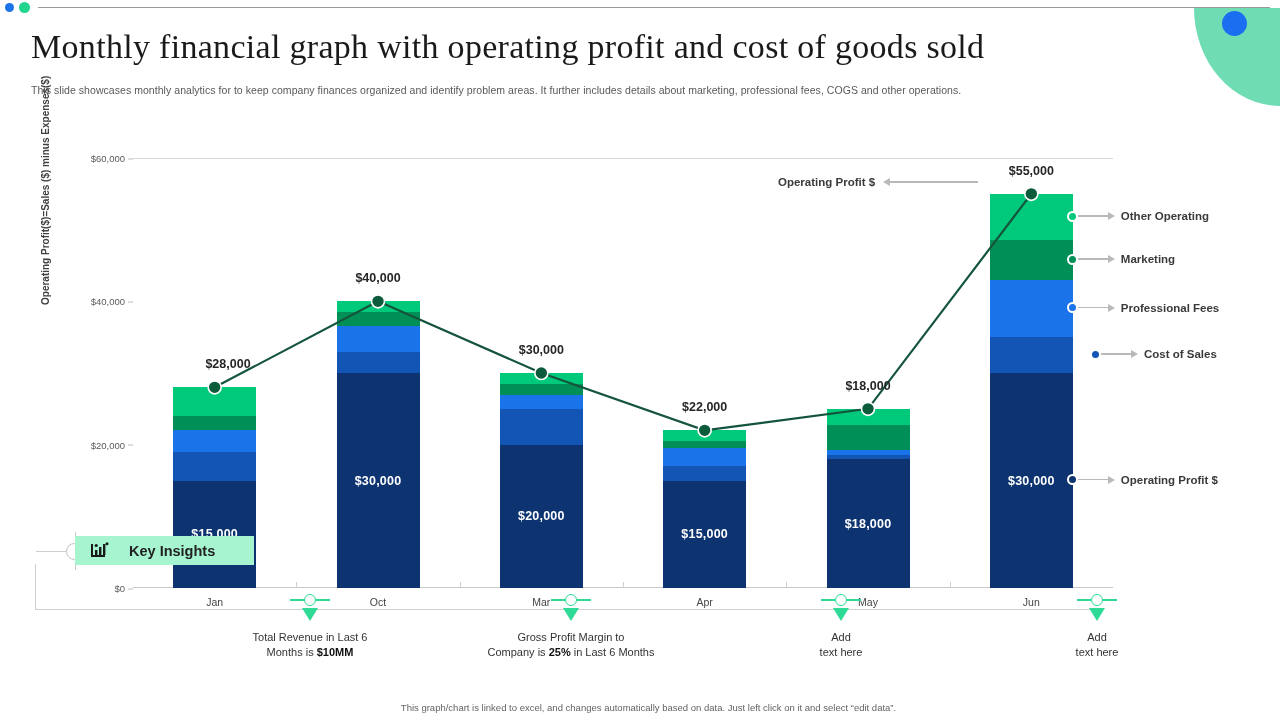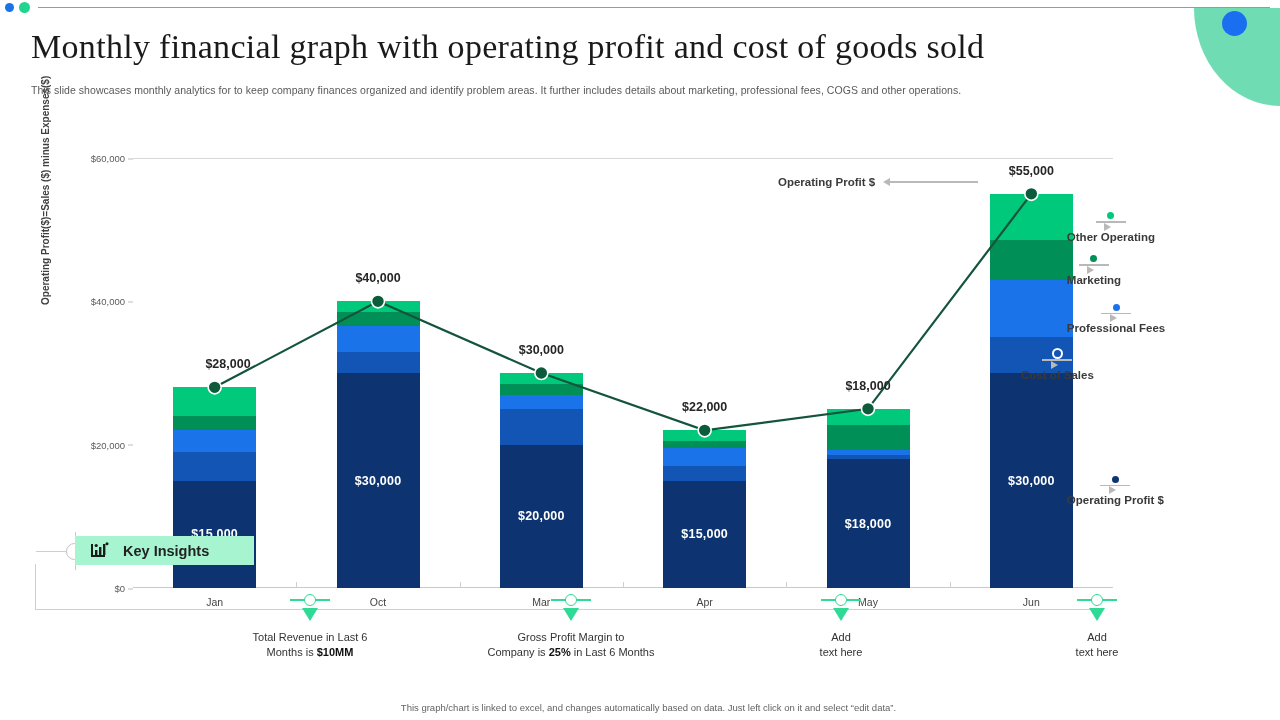--- a/index.html
+++ b/index.html
@@ -92,21 +92,21 @@
   }
   .xlab{
     position:absolute; top:100%; margin-top:8px; left:50%;
     transform:translateX(-50%);
     font-size:10.5px; color:#444; white-space:nowrap;
   }
 
   svg.overlay{ position:absolute; inset:0; width:100%; height:100%; overflow:visible; }
 
   
-  .legend-item{ position:absolute; display:flex; align-items:center;flex-direction:column; }
+  .legend-item{ position:absolute; display:flex; align-items:center; }
   .lg-dot{
     width:11px; height:11px; border-radius:50%; border:2px solid #ffffff;
     flex:0 0 auto;
   }
   .lg-line{ width:30px; height:1.5px; background:#b9b9b9; }
   .lg-arrow{
     width:0;height:0;border-top:4px solid transparent;border-bottom:4px solid transparent;
     border-left:7px solid #b9b9b9; margin-right:6px;
   }
   .lg-text{ font-size:11.5px; font-weight:bold; color:#3a3a3a; white-space:nowrap; }
@@ -131,21 +131,21 @@
   }
   .ki-circle{
     position:absolute; left:66px; top:543px; width:17px; height:17px;
     border:1.5px solid #c2c2c2; border-radius:50%; background:#fff;
   }
   .ki-hline{
     position:absolute; left:36px; top:551px; width:40px; height:1px; background:#cfcfcf;
   }
   .ki-badge{
     position:absolute; left:75px; top:536px; width:179px; height:29px;
-    background:#a6f5d0; display:flex; align-items:center; gap:13px; padding-left:16px;
+    background:#a6f5d0; display:flex; align-items:center; gap:19px; padding-left:16px;
   }
   .ki-badge .ki-title{ font-size:14.5px; font-weight:bold; color:#222; }
 
   .marker{ position:absolute; width:120px; text-align:center; }
   .mk-line{
     position:absolute; left:50%; transform:translateX(-50%);
     top:5px; width:40px; height:1.5px; background:#2fd996;
   }
   .mk-ring{
     position:absolute; left:50%; transform:translateX(-50%);
@@ -296,21 +296,21 @@
       <span class="lg-line"></span>
       <span class="lg-arrow"></span>
       <span class="lg-text">Marketing</span>
     </div>
     <div class="legend-item" style="left: 1066.83px; top: 301.5px;">
       <span class="lg-dot" style="background: rgb(26, 115, 232);"></span>
       <span class="lg-line"></span>
       <span class="lg-arrow"></span>
       <span class="lg-text">Professional Fees</span>
     </div>
-    <div class="legend-item" style="left: 1021px; top: 348.083px; justify-content: flex-end;">
+    <div class="legend-item" style="left: 1090px; top: 348.083px; justify-content: flex-end;">
       <span class="lg-dot" style="background: rgb(19, 85, 181);"></span>
       <span class="lg-line"></span>
       <span class="lg-arrow"></span>
       <span class="lg-text">Cost of Sales</span>
     </div>
     <div class="legend-item" style="left: 1066.83px; top: 473.5px;">
       <span class="lg-dot" style="background: rgb(13, 52, 112);"></span>
       <span class="lg-line"></span>
       <span class="lg-arrow"></span>
       <span class="lg-text">Operating Profit $</span>

